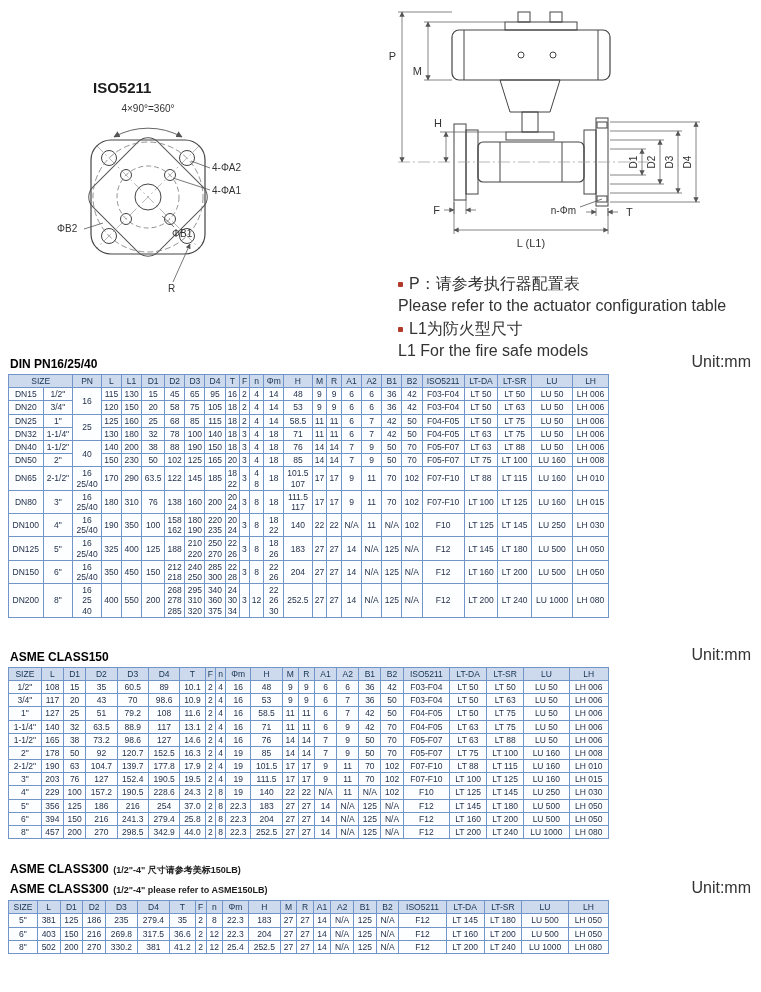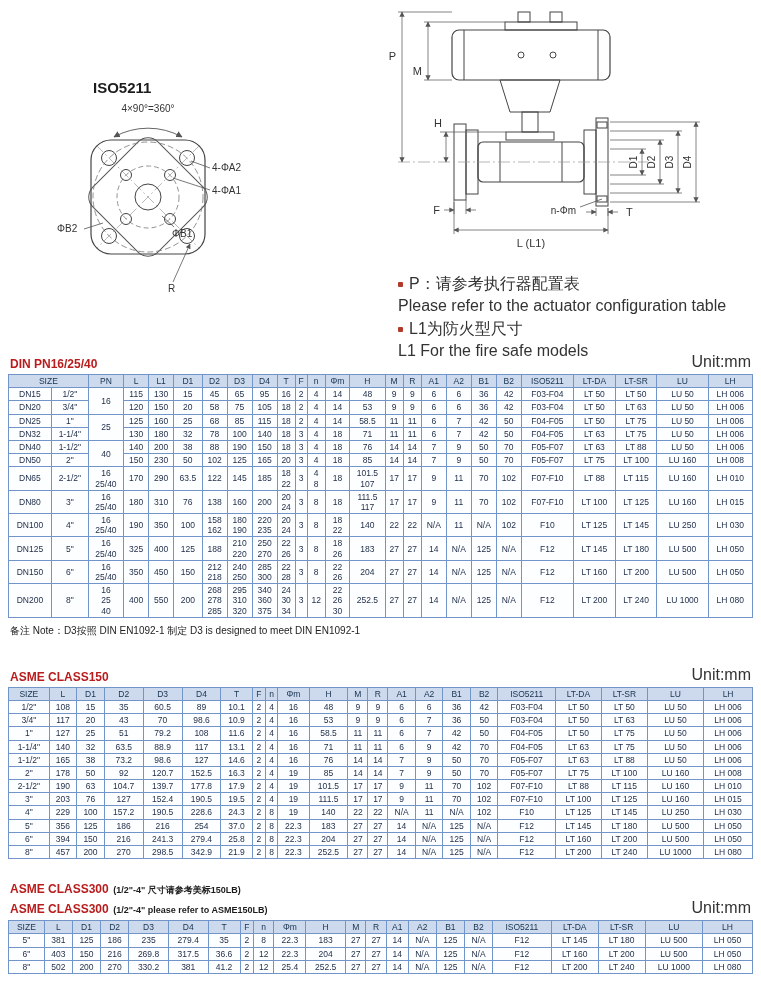--- a/index.html
+++ b/index.html
@@ -20,26 +20,26 @@
   .dn-row { display:flex; align-items:center; gap:6px; margin-top:3px; }
   .bullet { width:5px; height:5px; background:#b23a2a; border-radius:1px; flex:0 0 auto; }
   .dn-sub { margin-top:2px; }
 
   
   .section { margin:0 8px; }
   .sec-din { margin-top:8px; }
   .sec-150 { margin-top:28px; }
   .sec-300 { margin-top:20px; }
   .section-header { display:flex; justify-content:space-between; align-items:flex-end; padding:0 2px 3px 2px; }
-  .section-title { font-weight:bold; font-size:12px; color:#b91c1c; }
+  .section-title { font-weight:bold; font-size:12px; color:#000000; }
   .paren { font-weight:bold; font-size:9px; color:#1c1c1c; }
   .unit { font-size:16px; color:#333; }
   .c300-line1 { padding:0 2px 2px 2px; }
 
-  table.spec { border-collapse:collapse; width:745px; background:#fdfeff; }
+  table.spec { border-collapse:collapse; width:601px; background:#fdfeff; }
   table.spec th, table.spec td {
     border:1px solid #7195c8;
     font-size:8.5px; line-height:1.2;
     text-align:center; vertical-align:middle;
     padding:1px 1px; color:#1d2b47;
     white-space:pre-line;
   }
   table.spec th { background:#cdd9ed; font-weight:normal; color:#16324f; }
   .note { font-size:10px; color:#222; margin:6px 10px 0 10px; }
 </style>
@@ -573,21 +573,20 @@
             <td>N/A</td>
             <td>F12</td>
             <td>LT 200</td>
             <td>LT 240</td>
             <td>LU 1000</td>
             <td>LH 080</td>
           </tr>
         </tbody>
     </table>
   </div>
-  <div class="note">备注 Note：D3按照 DIN EN1092-1 制定  D3 is designed to meet DIN EN1092-1</div>
 
   <div class="section sec-150">
     <div class="section-header">
       <span class="section-title">ASME CLASS150</span>
       <span class="unit">Unit:mm</span>
     </div>
     <table class="spec">
       <thead>
           <tr>
             <th>SIZE</th>
@@ -879,21 +878,21 @@
             <td>LU 500</td>
             <td>LH 050</td>
           </tr>
           <tr>
             <td>8"</td>
             <td>457</td>
             <td>200</td>
             <td>270</td>
             <td>298.5</td>
             <td>342.9</td>
-            <td>21.9</td>
+            <td>44.0</td>
             <td>2</td>
             <td>8</td>
             <td>22.3</td>
             <td>252.5</td>
             <td>27</td>
             <td>27</td>
             <td>14</td>
             <td>N/A</td>
             <td>125</td>
             <td>N/A</td>

